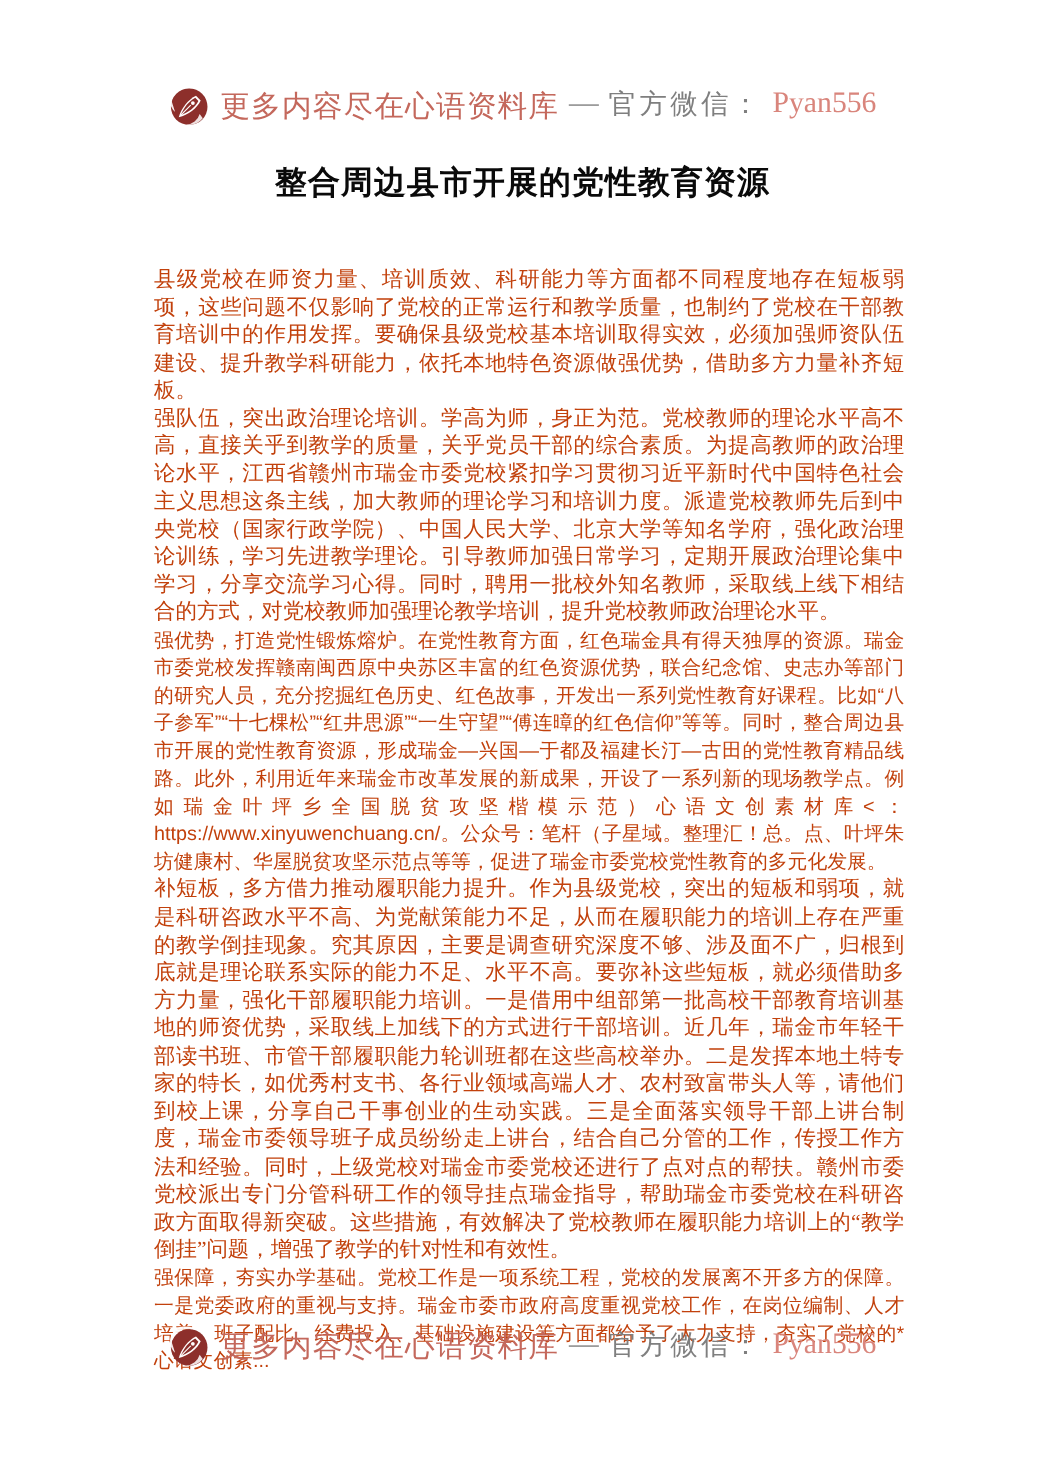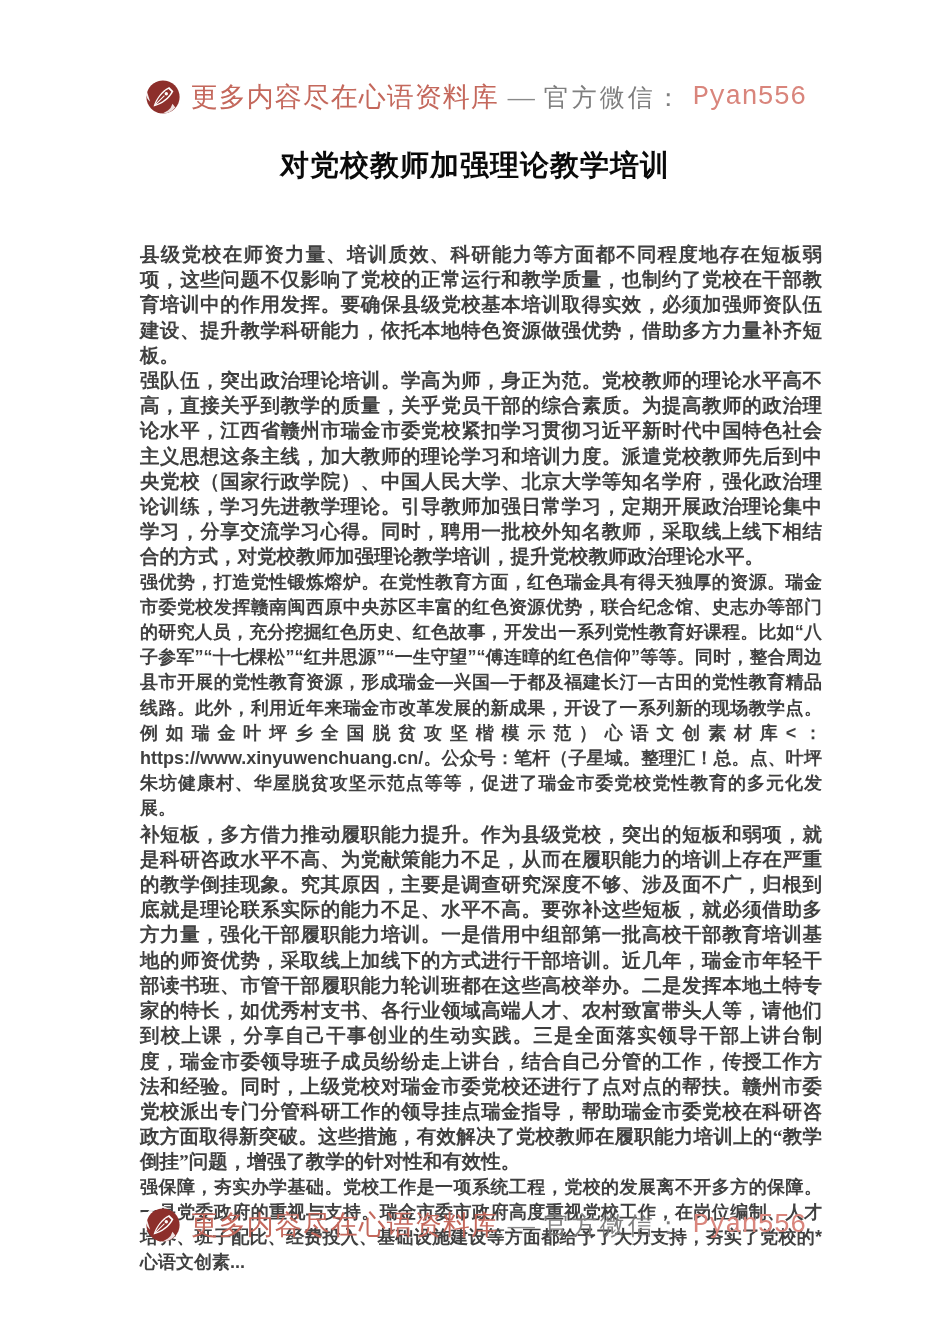--- a/index.html
+++ b/index.html
@@ -4,47 +4,47 @@
 <style>
   html, body { margin: 0; padding: 0; }
   body {
     width: 950px; height: 1344px;
     background: #ffffff;
     overflow: hidden;
     position: relative;
     font-family: "Liberation Serif", "DejaVu Serif", serif;
   }
   .brand-bar {
-    display: flex; justify-content: center; align-items: center;
+    display: flex; justify-content: center; align-items: flex-start;
     gap: 9px; width: 950px;
   }
   .header { padding-top: 78px; }
   .footer { position: absolute; top: 1206px; left: 0; }
   .logo { width: 38px; height: 38px; flex: 0 0 auto; }
   .logo svg { display: block; }
   .brand-text {
     font-size: 27px; color: #c4685c; letter-spacing: 1px; white-space: nowrap;
   }
   .brand-sep { font-size: 27px; color: #8a8a8a; }
   .wechat-label {
     font-size: 25px; color: #7f7f7f; 
     letter-spacing: 3px; white-space: nowrap;
   }
   .wechat-id {
     font-size: 27px; color: #d9857c;
-    font-family: Liberation Mono, monospace;
+    font-family: Liberation Serif, serif;
   }
   h1.title {
     margin: 30px 0 0 0; text-align: center;
     font-size: 29px; font-weight: 700; color: #0a0a0a;
     font-family: "Liberation Serif", "DejaVu Serif", serif;
     letter-spacing: 1px;
   }
   .article {
-    width: 682px; margin: 56px 128px 16px 140px; color: #404040; font-weight: bold;
+    width: 682px; margin: 56px 128px 16px 140px; color: #c2410c;
   }
   .article p { margin: 0; text-align: justify; line-height: 25.2px; }
   p.serif { font-family: "Liberation Serif", "DejaVu Serif", serif; font-size: 19.5px; }
   p.sans  { font-family: "Liberation Sans", "DejaVu Sans", sans-serif; font-size: 18px; }
 </style>
 </head>
 <body>
 
 <div class="brand-bar header">
   <span class="logo">
@@ -57,21 +57,21 @@
       <circle cx="23.5" cy="16.5" r="1.8" fill="#ffffff"></circle>
       <line x1="12" y1="28" x2="21.5" y2="18.5" stroke="#ffffff" stroke-width="1.1"></line>
     </svg>
   </span>
   <span class="brand-text">更多内容尽在心语资料库</span>
     <span class="brand-sep">—</span>
     <span class="wechat-label">官方微信：</span>
     <span class="wechat-id">Pyan556</span>
 </div>
 
-<h1 class="title">对党校教师加强理论教学培训</h1>
+<h1 class="title">整合周边县市开展的党性教育资源</h1>
 
 <div class="article">
   <p class="serif">县级党校在师资力量、培训质效、科研能力等方面都不同程度地存在短板弱项，这些问题不仅影响了党校的正常运行和教学质量，也制约了党校在干部教育培训中的作用发挥。要确保县级党校基本培训取得实效，必须加强师资队伍建设、提升教学科研能力，依托本地特色资源做强优势，借助多方力量补齐短板。</p>
   <p class="serif">强队伍，突出政治理论培训。学高为师，身正为范。党校教师的理论水平高不高，直接关乎到教学的质量，关乎党员干部的综合素质。为提高教师的政治理论水平，江西省赣州市瑞金市委党校紧扣学习贯彻习近平新时代中国特色社会主义思想这条主线，加大教师的理论学习和培训力度。派遣党校教师先后到中央党校（国家行政学院）、中国人民大学、北京大学等知名学府，强化政治理论训练，学习先进教学理论。引导教师加强日常学习，定期开展政治理论集中学习，分享交流学习心得。同时，聘用一批校外知名教师，采取线上线下相结合的方式，对党校教师加强理论教学培训，提升党校教师政治理论水平。</p>
   <p class="sans">强优势，打造党性锻炼熔炉。在党性教育方面，红色瑞金具有得天独厚的资源。瑞金市委党校发挥赣南闽西原中央苏区丰富的红色资源优势，联合纪念馆、史志办等部门的研究人员，充分挖掘红色历史、红色故事，开发出一系列党性教育好课程。比如“八子参军”“十七棵松”“红井思源”“一生守望”“傅连暲的红色信仰”等等。同时，整合周边县市开展的党性教育资源，形成瑞金—兴国—于都及福建长汀—古田的党性教育精品线路。此外，利用近年来瑞金市改革发展的新成果，开设了一系列新的现场教学点。例如瑞金叶坪乡全国脱贫攻坚楷模示范）心语文创素材库&lt;：https://www.xinyuwenchuang.cn/。公众号：笔杆（子星域。整理汇！总。点、叶坪朱坊健康村、华屋脱贫攻坚示范点等等，促进了瑞金市委党校党性教育的多元化发展。</p>
   <p class="serif">补短板，多方借力推动履职能力提升。作为县级党校，突出的短板和弱项，就是科研咨政水平不高、为党献策能力不足，从而在履职能力的培训上存在严重的教学倒挂现象。究其原因，主要是调查研究深度不够、涉及面不广，归根到底就是理论联系实际的能力不足、水平不高。要弥补这些短板，就必须借助多方力量，强化干部履职能力培训。一是借用中组部第一批高校干部教育培训基地的师资优势，采取线上加线下的方式进行干部培训。近几年，瑞金市年轻干部读书班、市管干部履职能力轮训班都在这些高校举办。二是发挥本地土特专家的特长，如优秀村支书、各行业领域高端人才、农村致富带头人等，请他们到校上课，分享自己干事创业的生动实践。三是全面落实领导干部上讲台制度，瑞金市委领导班子成员纷纷走上讲台，结合自己分管的工作，传授工作方法和经验。同时，上级党校对瑞金市委党校还进行了点对点的帮扶。赣州市委党校派出专门分管科研工作的领导挂点瑞金指导，帮助瑞金市委党校在科研咨政方面取得新突破。这些措施，有效解决了党校教师在履职能力培训上的“教学倒挂”问题，增强了教学的针对性和有效性。</p>
   <p class="sans">强保障，夯实办学基础。党校工作是一项系统工程，党校的发展离不开多方的保障。一是党委政府的重视与支持。瑞金市委市政府高度重视党校工作，在岗位编制、人才培养、班子配比、经费投入、基础设施建设等方面都给予了大力支持，夯实了党校的*心语文创素...</p>
 </div>
 
 <div class="brand-bar footer">

